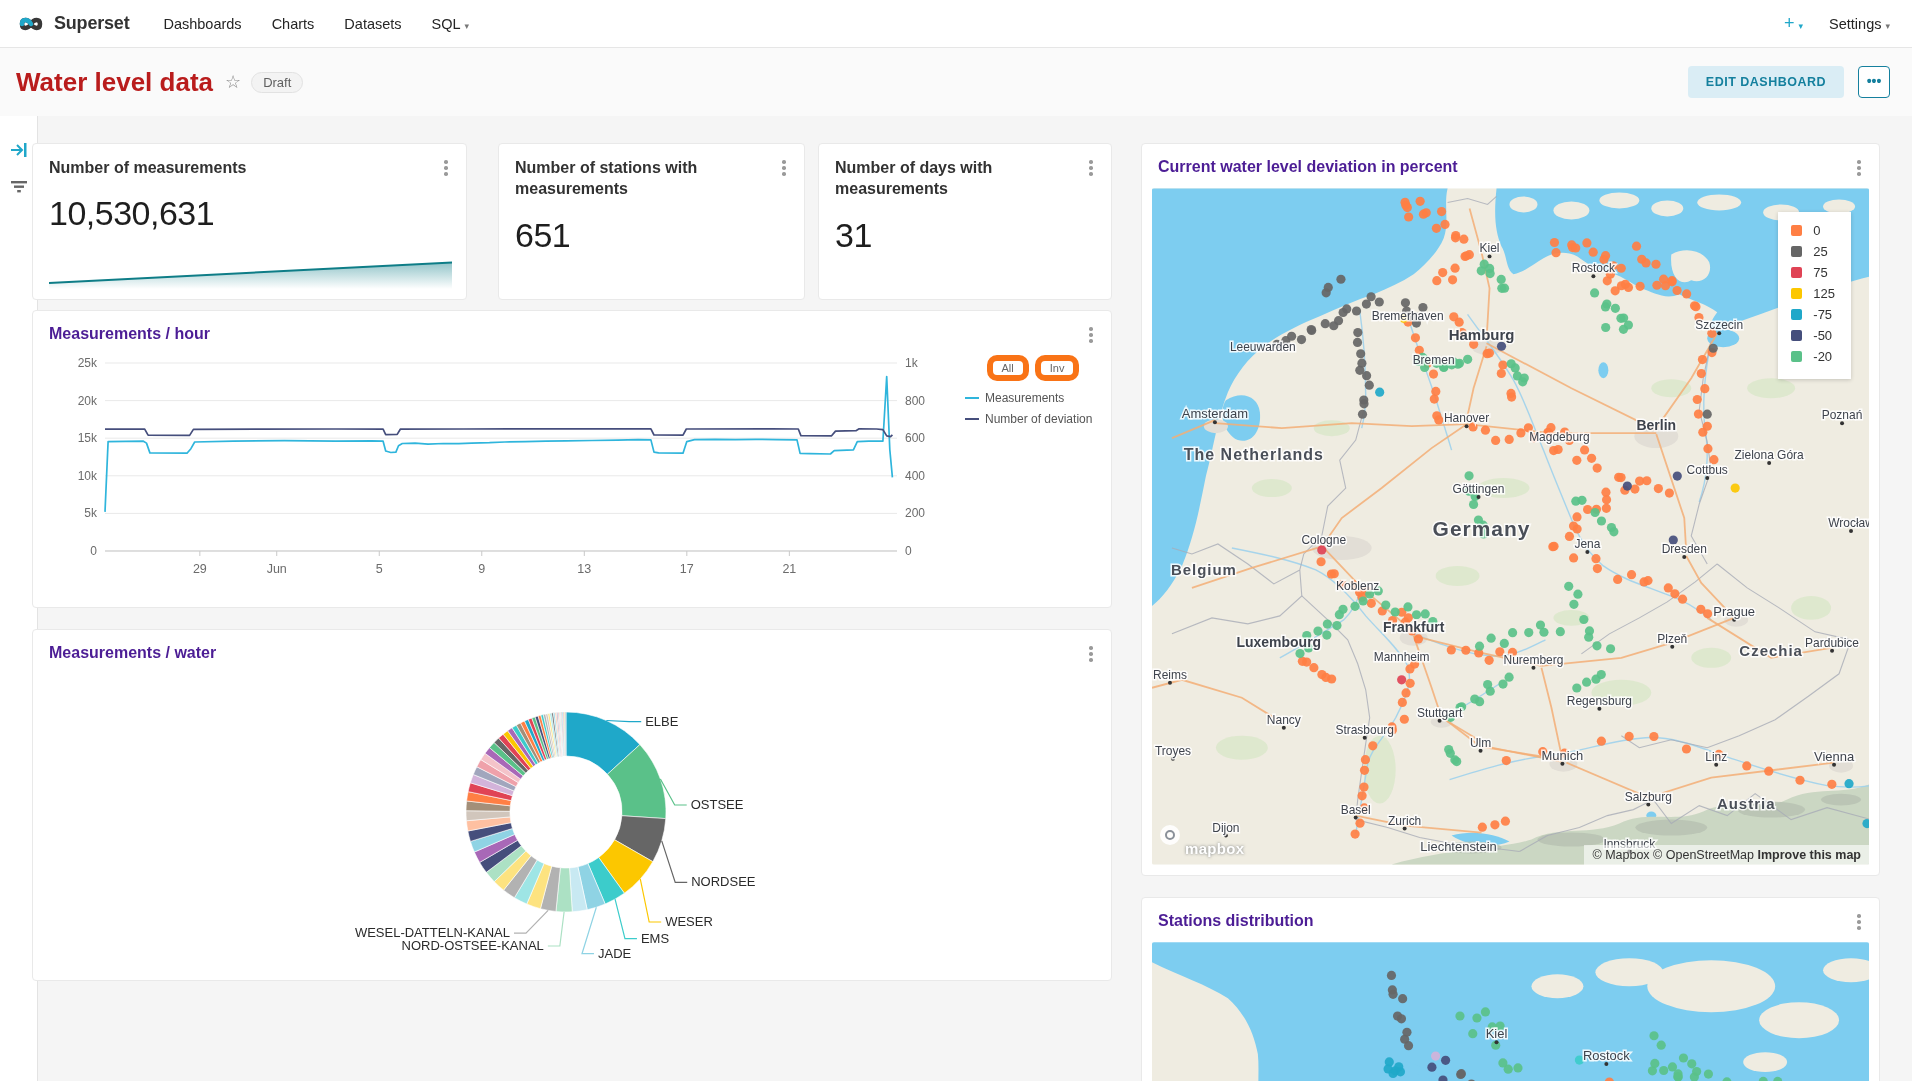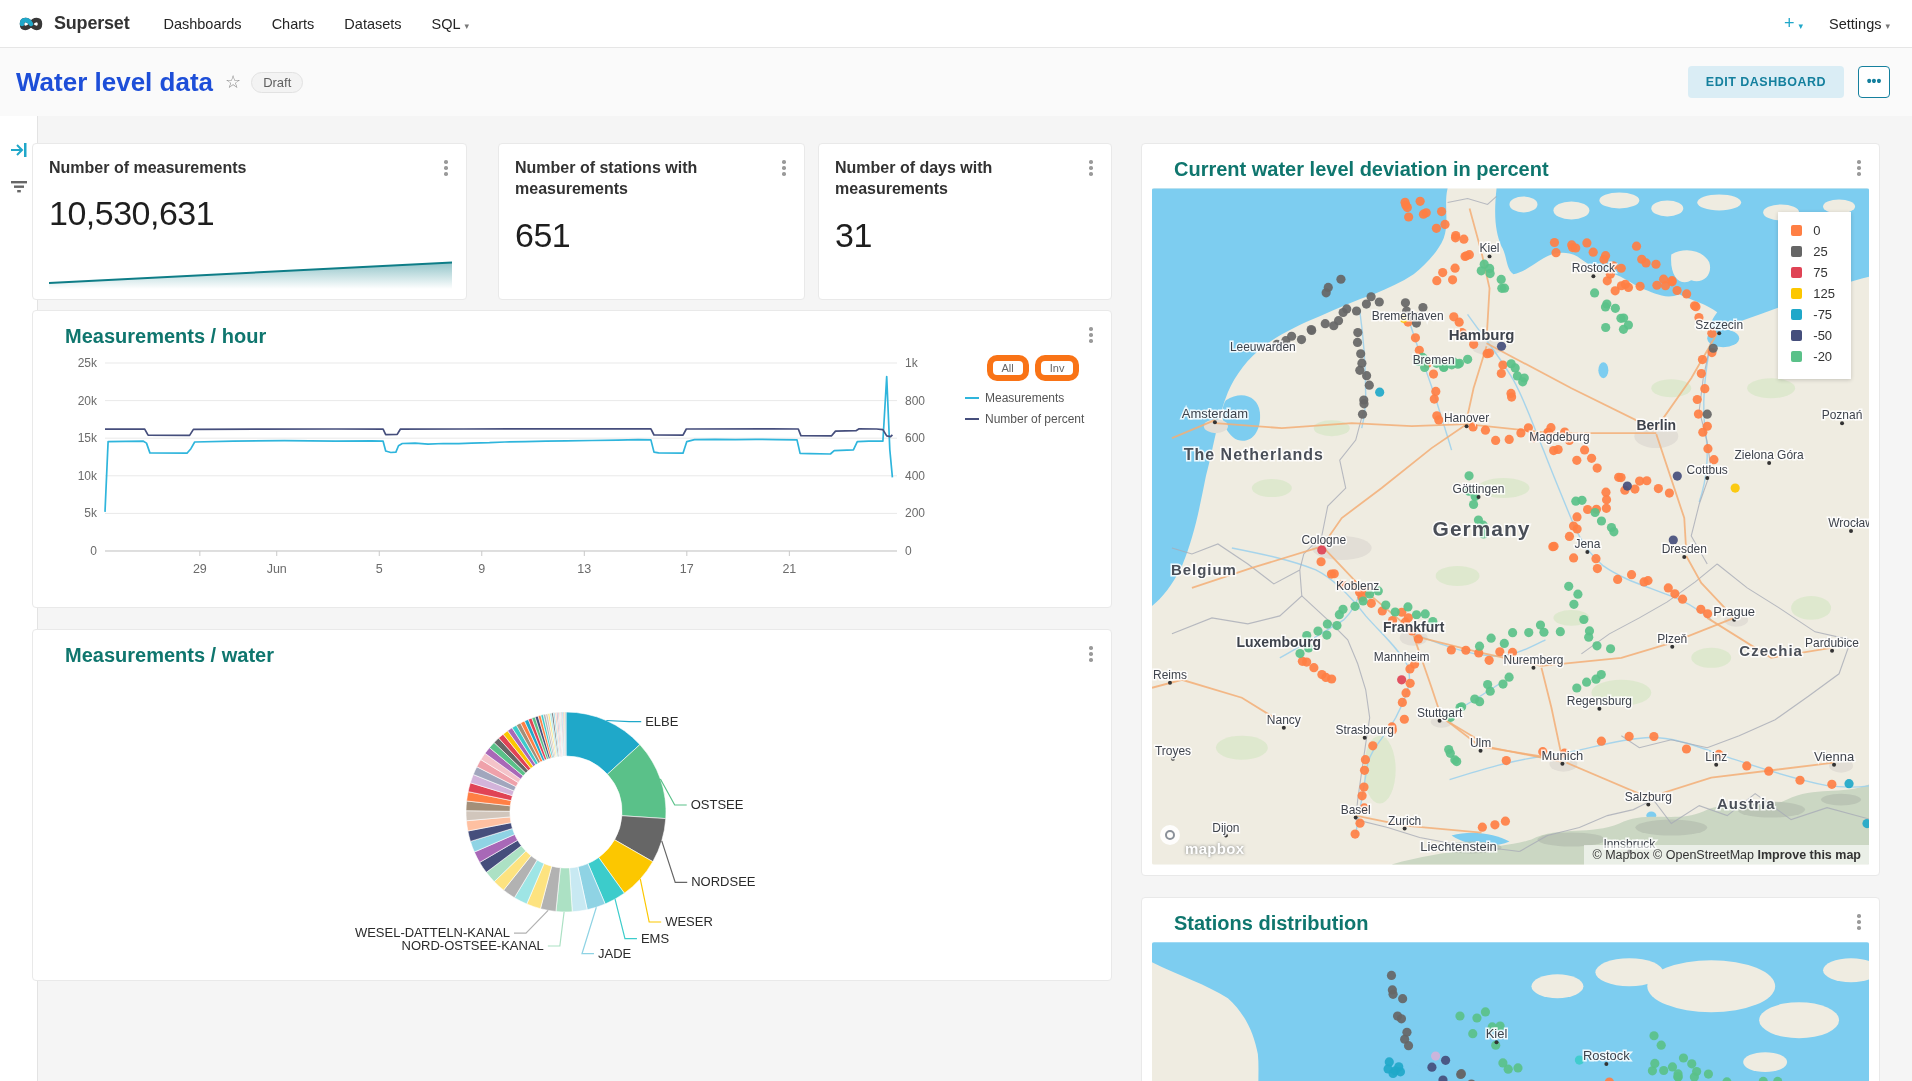--- a/index.html
+++ b/index.html
@@ -14,37 +14,37 @@
   .nav-items { display:flex; align-items:center; gap:30px; margin-left:34px; }
   .nav-item { font-size:14.5px; color:#252525; cursor:pointer; }
   .nav-caret { font-size:9px; color:#777; margin-left:4px; }
   .nav-right { margin-left:auto; margin-right:22px; display:flex; align-items:center; gap:26px; }
   .plus-btn { color:#20A7C9; font-size:18px; font-weight:400; cursor:pointer; }
   .settings { font-size:14.5px; color:#252525; cursor:pointer; }
 
   
   .dash-header { position:absolute; left:0; top:48px; width:1912px; height:68px; background:#FAFAFA;
     display:flex; align-items:center; }
-  .dash-title { font-size:26px; font-weight:700; color:#1d4ed8; margin-left:16px; }
+  .dash-title { font-size:26px; font-weight:700; color:#b91c1c; margin-left:16px; }
   .fave-star { font-size:18px; color:#8C8C8C; margin-left:12px; cursor:pointer; }
   .draft-pill { margin-left:10px; font-size:13px; color:#5F5F5F; background:#F3F3F3;
     border:1px solid #E2E2E2; border-radius:12px; padding:2px 11px; }
   .header-actions { margin-left:auto; margin-right:22px; display:flex; align-items:center; gap:14px; }
   .edit-btn { background:#DAEDF5; color:#15809E; font-size:12.5px; font-weight:700;
     letter-spacing:0.5px; padding:9px 18px; border:none; border-radius:4px; cursor:pointer; }
   .dots-btn { width:32px; height:32px; border:1px solid #15809E; border-radius:4px; background:#fff;
     color:#15809E; font-weight:700; font-size:14px; line-height:28px; text-align:center; cursor:pointer; }
 
   
   .filter-rail { position:absolute; left:0; top:116px; width:38px; bottom:0; background:#fff;
     border-right:1px solid #E3E3E3; display:flex; flex-direction:column; align-items:center; padding-top:26px; gap:22px; }
 
   
   .card { position:absolute; background:#fff; border:1px solid #E9E9E9; border-radius:4px; }
-  .card-title { position:absolute; left:32px; top:14px; font-size:20px; font-weight:700; color:#0f766e; }
+  .card-title { position:absolute; left:16px; top:14px; font-size:16px; font-weight:700; color:#4c1d95; }
   .kebab { position:absolute; right:12px; top:14px; width:16px; height:20px; display:flex;
     flex-direction:column; align-items:center; justify-content:center; gap:2.5px; cursor:pointer; }
   .kebab i { width:3.5px; height:3.5px; border-radius:50%; background:#9A9A9A; }
   .kpi-title { position:absolute; left:16px; top:14px; right:40px; font-size:16px; font-weight:700;
     color:#323232; line-height:1.3; }
   .kpi-value { position:absolute; left:16px; font-size:34px; font-weight:500; color:#1E1E1E; letter-spacing:-0.5px; }
 
   .chart-svg { position:absolute; }
   .legend-box { position:absolute; right:10px; top:44px; width:136px; font-size:12px; color:#555; }
   .legend-pills { display:flex; gap:6px; justify-content:center; margin-bottom:10px; }
@@ -208,21 +208,21 @@
         <span class="legend-pill">All</span>
         <span class="legend-pill">Inv</span>
       </div>
     <div id="hourLegend">
         <div class="legend-entry">
           <span class="legend-dash" style="border-color: rgb(47, 181, 220);"></span>
           <span>Measurements</span>
         </div>
         <div class="legend-entry">
           <span class="legend-dash" style="border-color: rgb(69, 78, 124);"></span>
-          <span>Number of percent</span>
+          <span>Number of deviation</span>
         </div>
       </div>
   </div>
 </div>
 
 <div class="card" style="left:32px;top:629px;width:1080px;height:352px;">
   <div class="card-title">Measurements / water</div>
   <div class="kebab">
       <i></i>
       <i></i>

